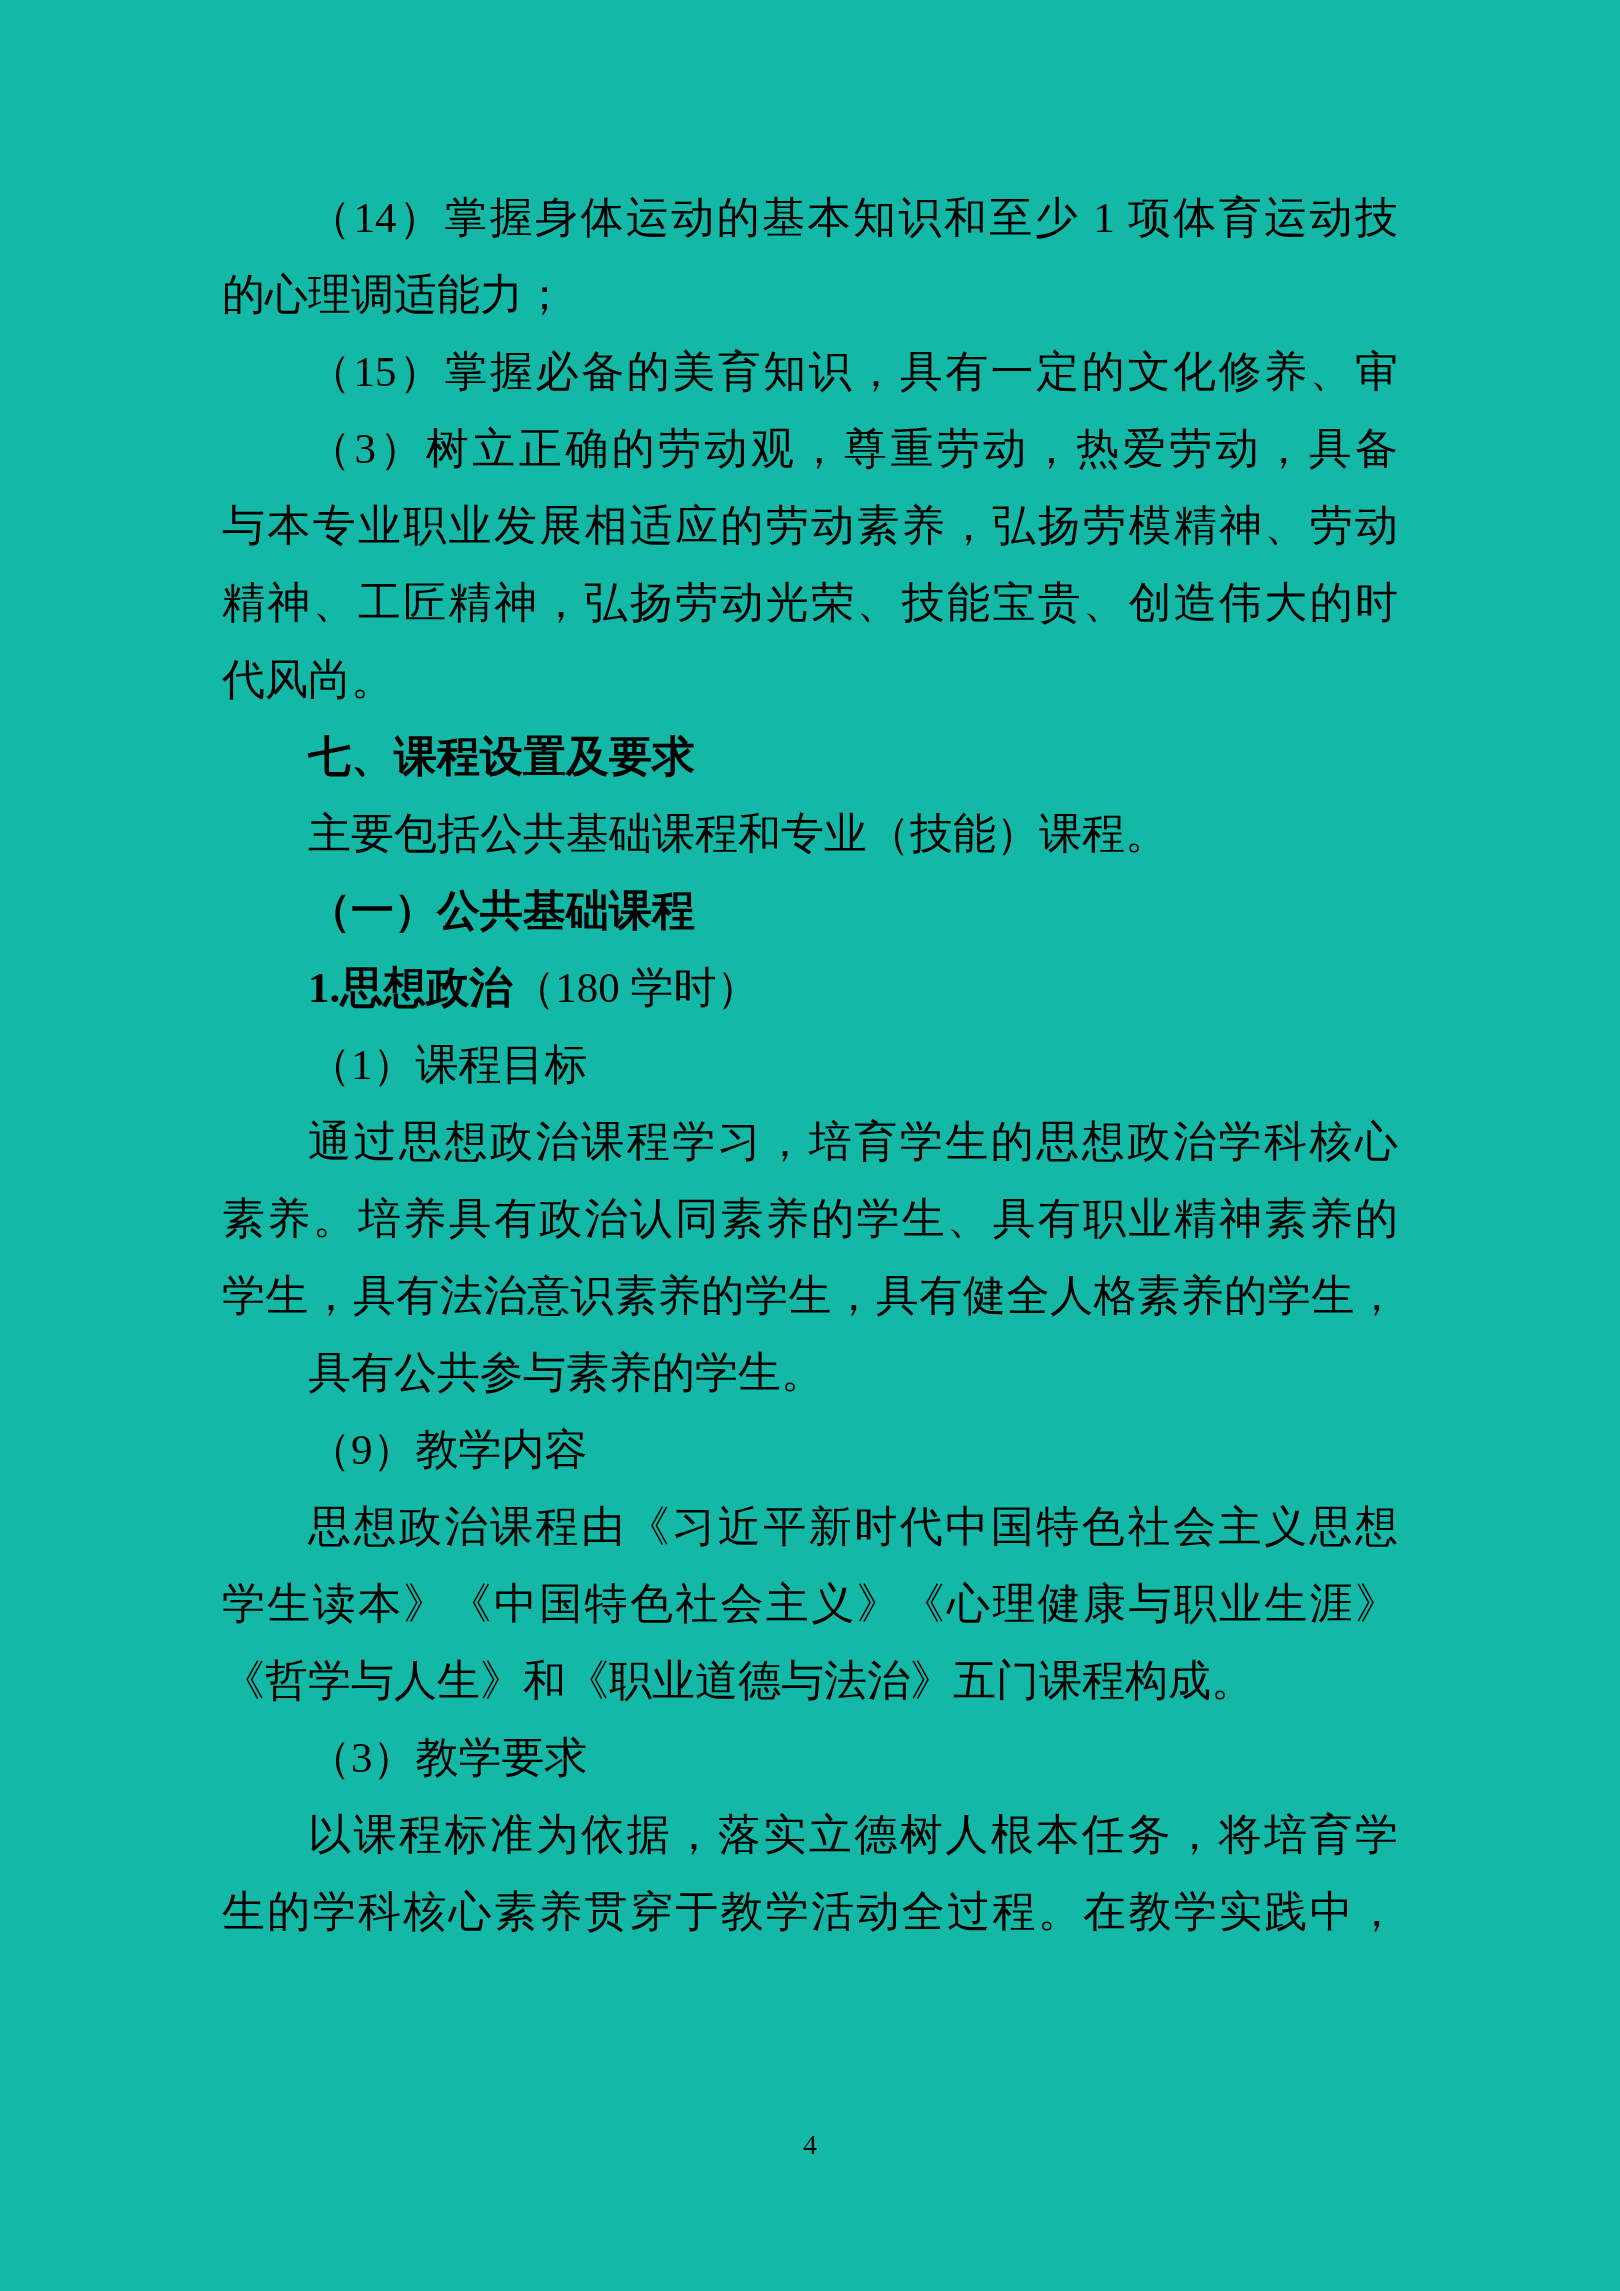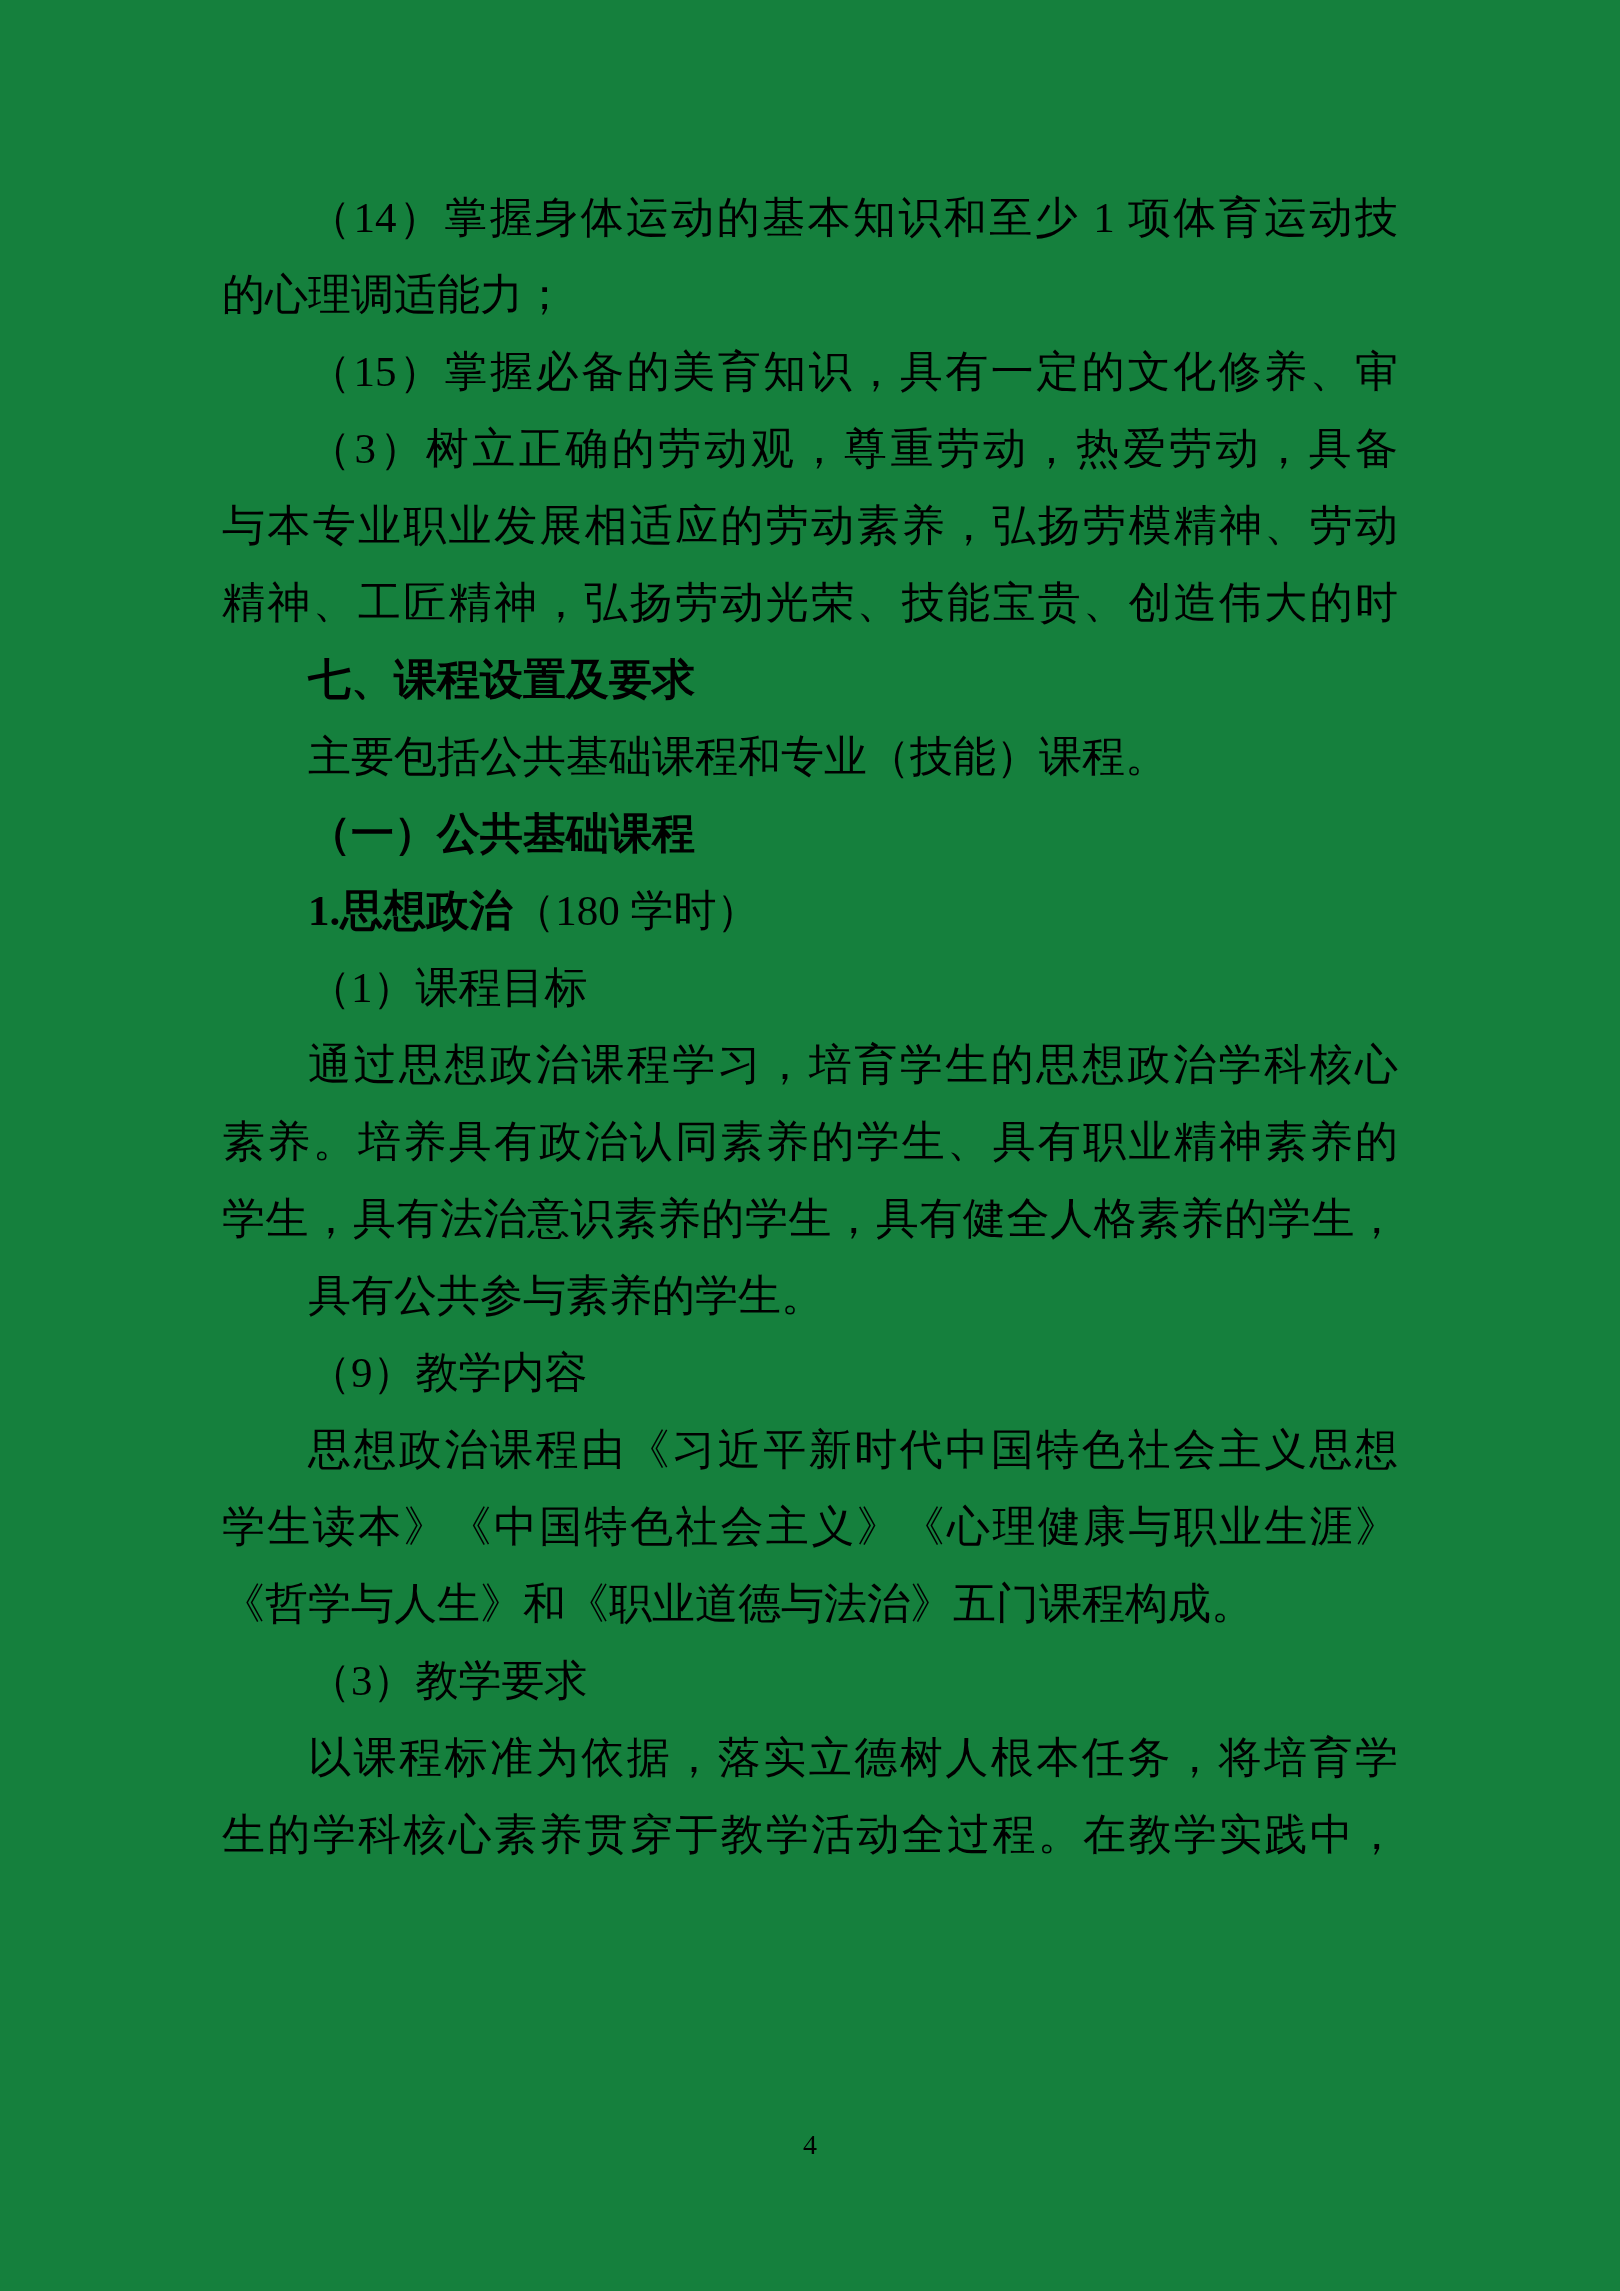--- a/index.html
+++ b/index.html
@@ -5,21 +5,21 @@
   html, body {
     margin: 0;
     padding: 0;
     background: #888;
   }
   .page {
     position: relative;
     width: 1620px;
     height: 2292px;
     margin: 0 auto;
-    background: #15803d;
+    background: #14b8a6;
     font-family: "Liberation Serif", "DejaVu Serif", serif;
     color: #000000;
     overflow: hidden;
   }
   .content {
     position: absolute;
     left: 222px;
     top: 179px;
     width: 1176px;
   }
@@ -56,20 +56,21 @@
 <body>
 
 <div class="page">
   <div class="content">
       <div class="line indent justify"><span class="run">（14）掌握身体运动的基本知识和至少 1 项体育运动技</span></div>
       <div class="line"><span class="run">的心理调适能力；</span></div>
       <div class="line indent justify"><span class="run">（15）掌握必备的美育知识，具有一定的文化修养、审</span></div>
       <div class="line indent justify"><span class="run">（3）树立正确的劳动观，尊重劳动，热爱劳动，具备</span></div>
       <div class="line justify"><span class="run">与本专业职业发展相适应的劳动素养，弘扬劳模精神、劳动</span></div>
       <div class="line justify"><span class="run">精神、工匠精神，弘扬劳动光荣、技能宝贵、创造伟大的时</span></div>
+      <div class="line"><span class="run">代风尚。</span></div>
       <div class="line indent"><span class="run bold">七、课程设置及要求</span></div>
       <div class="line indent"><span class="run">主要包括公共基础课程和专业（技能）课程。</span></div>
       <div class="line indent"><span class="run bold">（一）公共基础课程</span></div>
       <div class="line indent"><span class="run bold">1.思想政治</span><span class="run">（180 学时）</span></div>
       <div class="line indent"><span class="run">（1）课程目标</span></div>
       <div class="line indent justify"><span class="run">通过思想政治课程学习，培育学生的思想政治学科核心</span></div>
       <div class="line justify"><span class="run">素养。培养具有政治认同素养的学生、具有职业精神素养的</span></div>
       <div class="line justify"><span class="run">学生，具有法治意识素养的学生，具有健全人格素养的学生，</span></div>
       <div class="line indent"><span class="run">具有公共参与素养的学生。</span></div>
       <div class="line indent"><span class="run">（9）教学内容</span></div>

